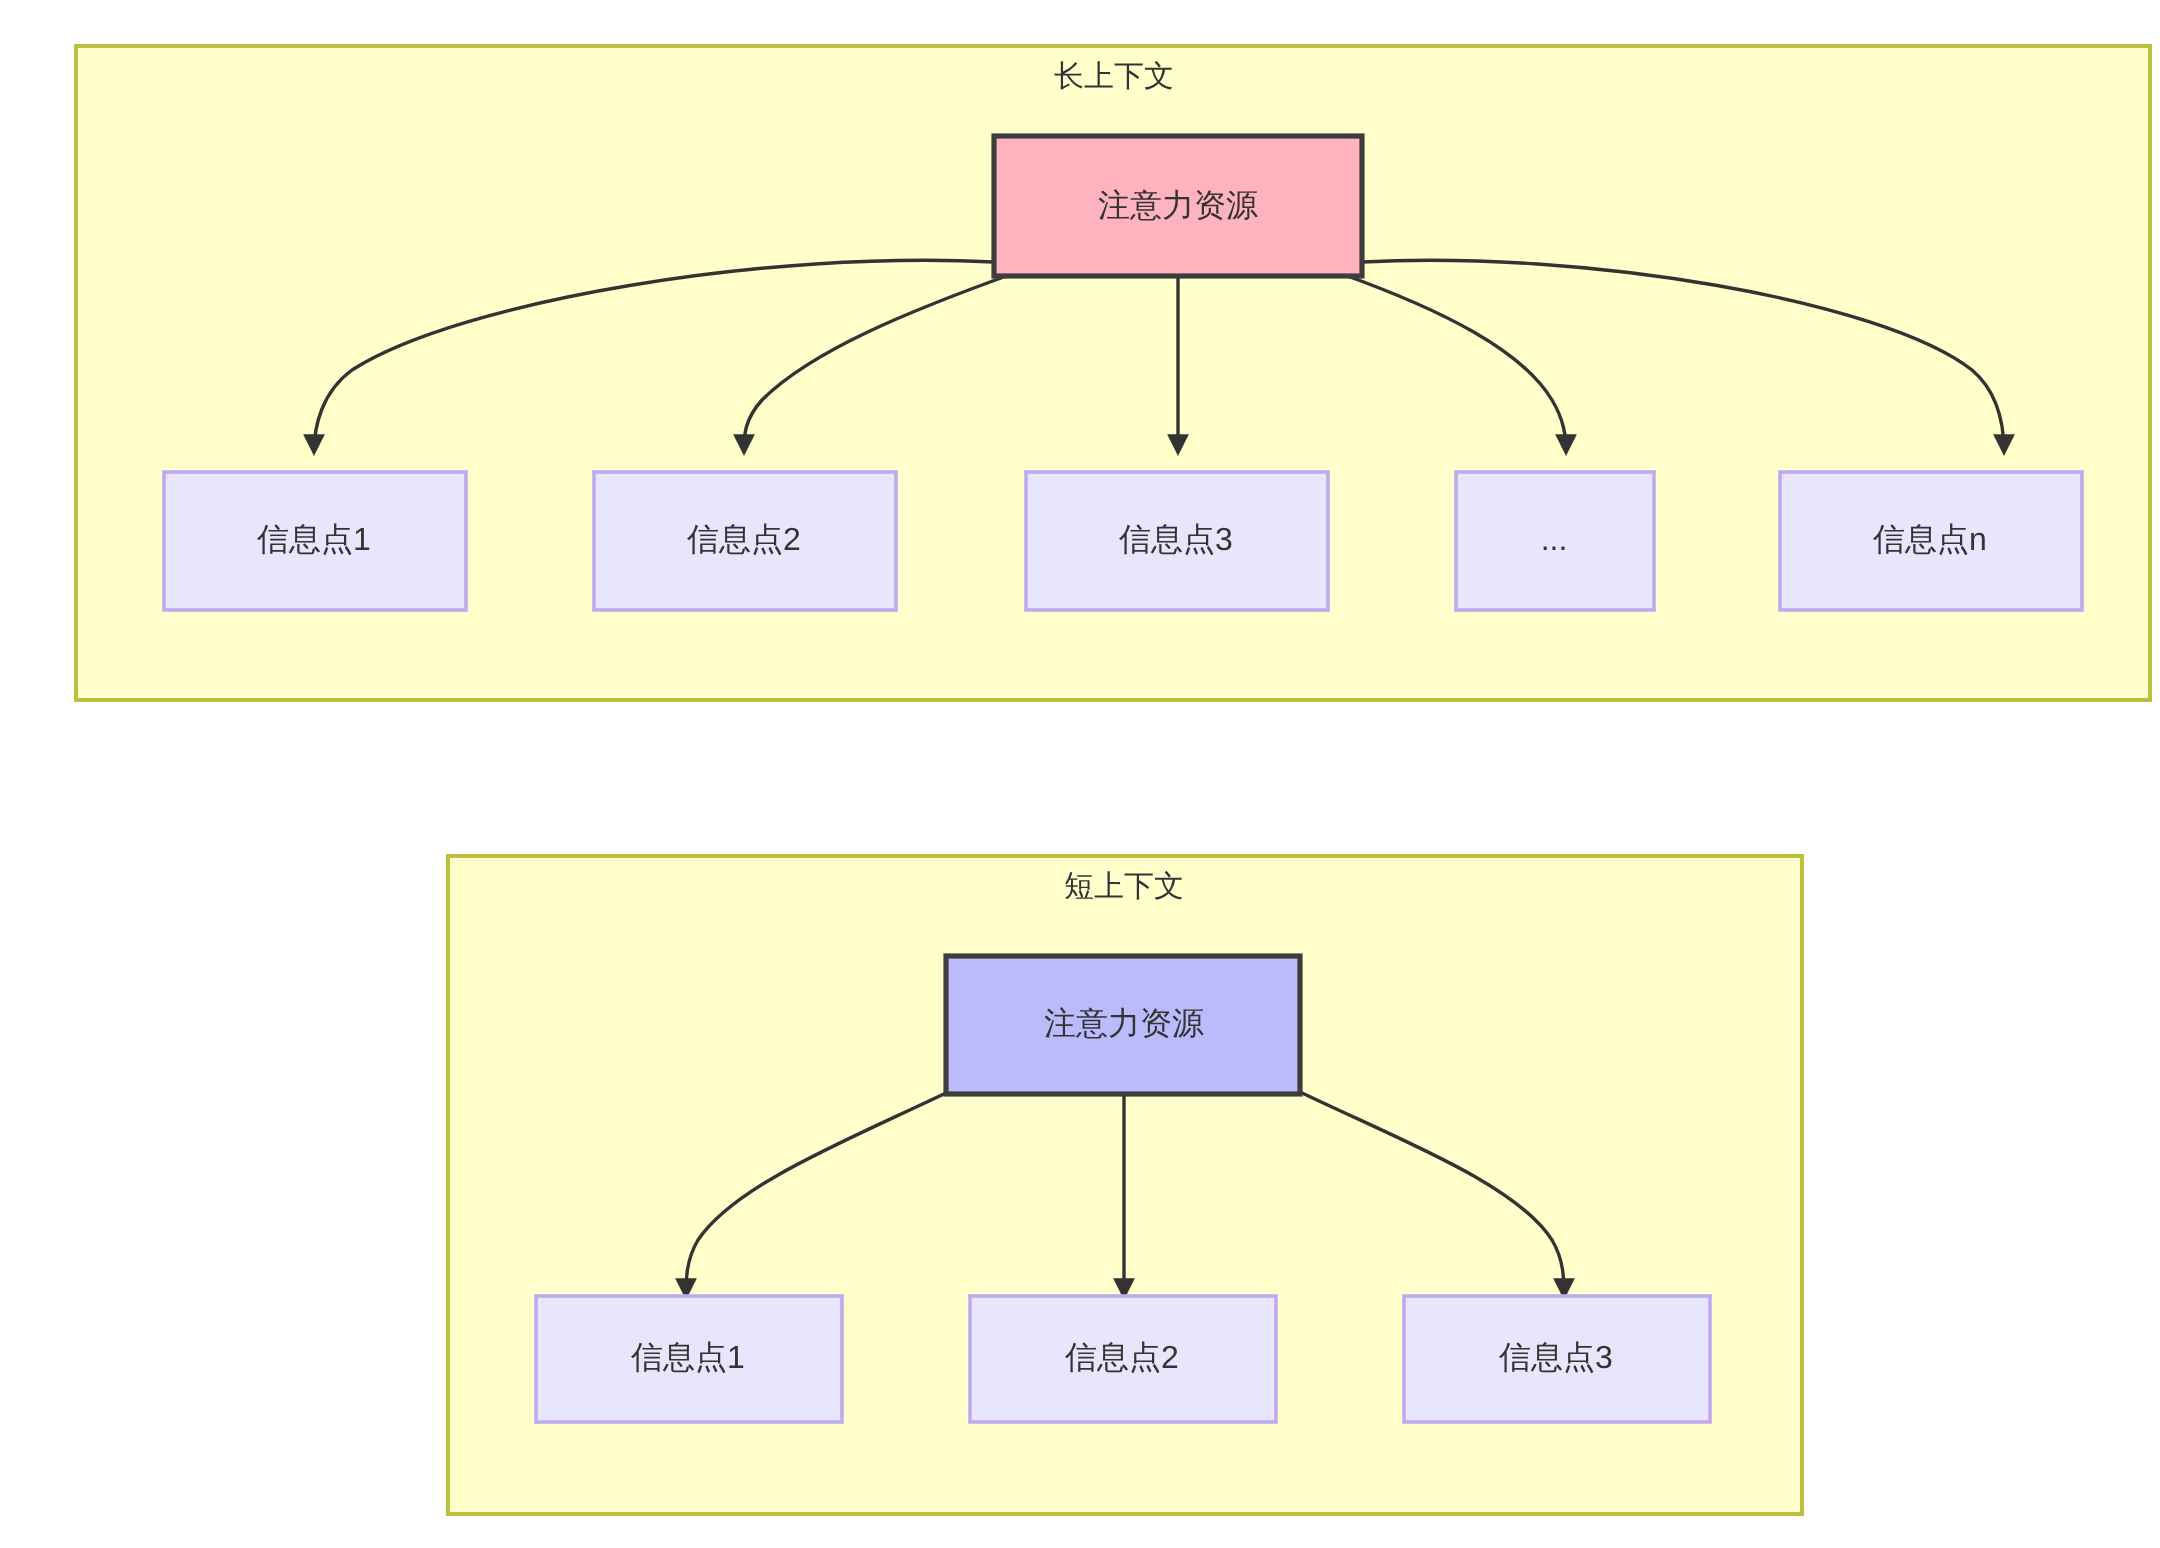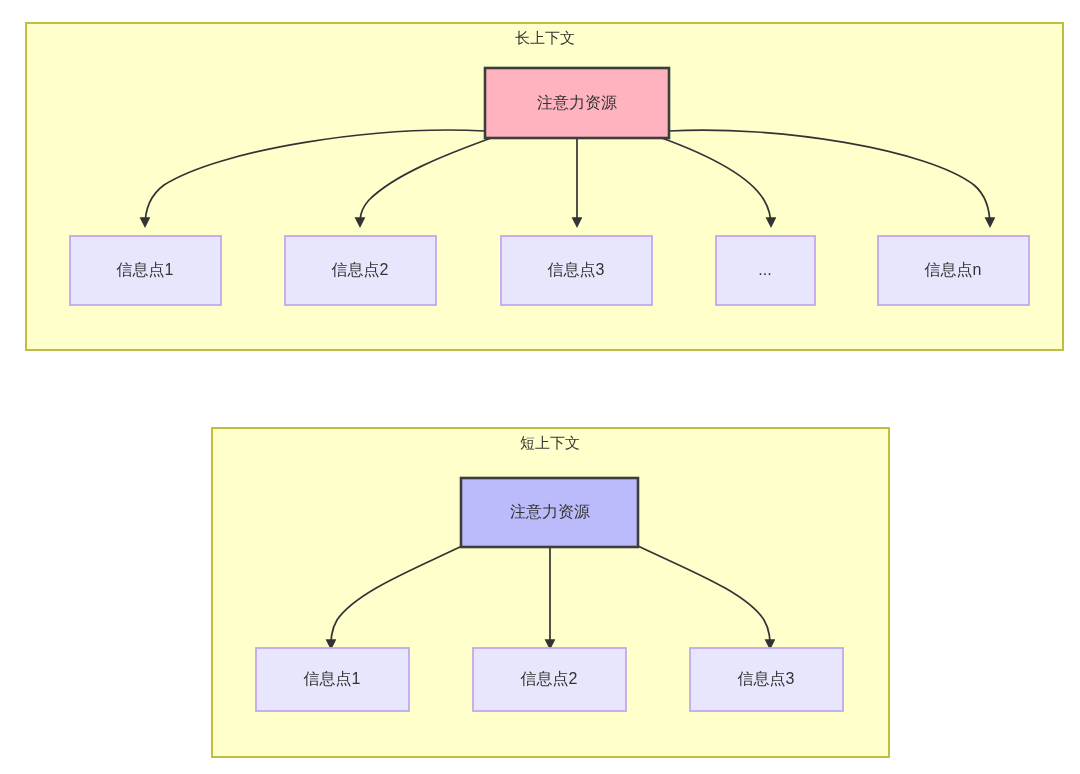--- a/index.html
+++ b/index.html
@@ -9,21 +9,21 @@
   }
   body {
     width: 1080px;
     height: 774px;
     font-family: "Liberation Sans", "DejaVu Sans", sans-serif;
     position: relative;
     overflow: hidden;
   }
   #diagram-root {
     position: absolute;
-    left: 4px;
+    left: 16px;
     top: 0;
     width: 858px;
     height: 774px;
   }
   svg {
     display: block;
   }
   .group-frame {
     fill: #ffffcc;
     stroke: #bfbf3f;

